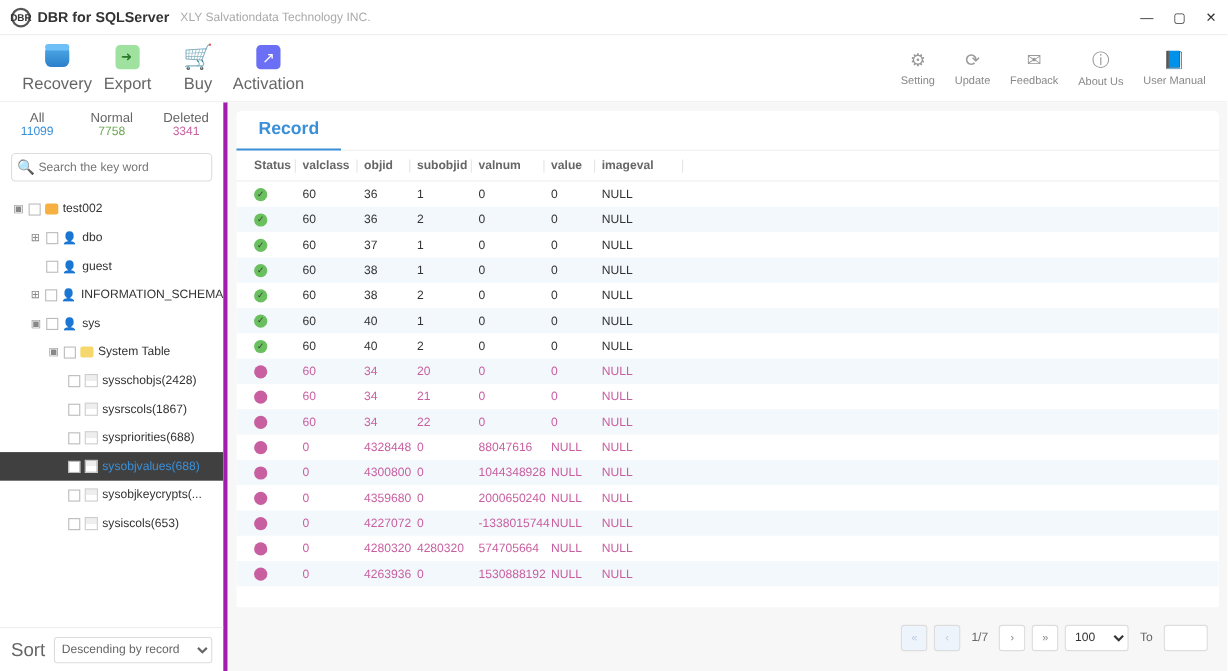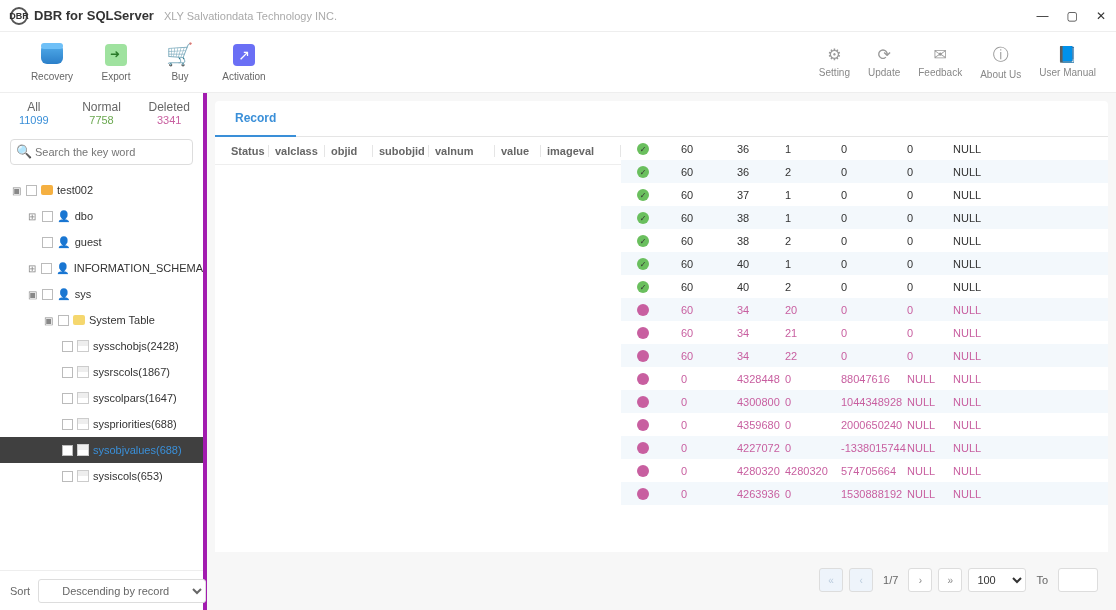--- a/index.html
+++ b/index.html
@@ -5,21 +5,21 @@
 *{box-sizing:border-box;margin:0;padding:0;font-family:-apple-system,BlinkMacSystemFont,"Segoe UI",Arial,sans-serif;font-size:12px;color:#333}
 body{width:1116px;height:610px;background:#fff;overflow:hidden;display:flex;flex-direction:column}
 .titlebar{height:32px;display:flex;align-items:center;padding:0 10px;border-bottom:1px solid #eee}
 .titlebar .logo{width:18px;height:18px;border:2px solid #555;border-radius:50%;display:flex;align-items:center;justify-content:center;margin-right:6px;font-size:9px;font-weight:bold}
 .titlebar .appname{font-weight:bold;font-size:13px;color:#333}
 .titlebar .vendor{margin-left:10px;color:#aaa;font-size:11px}
 .titlebar .winctrls{margin-left:auto;display:flex;gap:18px;color:#888}
 .toolbar{height:60px;display:flex;align-items:center;padding:0 20px}
 .tool{width:64px;display:flex;flex-direction:column;align-items:center;gap:3px;cursor:pointer}
 .tool .ico{width:26px;height:26px;display:flex;align-items:center;justify-content:center}
-.tool .lbl{font-size:10px;color:#666}
+.tool .lbl{font-size:15px;color:#666}
 .tool .db{width:22px;height:18px;background:linear-gradient(#4fa9e8,#2b7fc9);border-radius:4px 4px 6px 6px;position:relative}
 .tool .db::before{content:"";position:absolute;top:-3px;left:0;right:0;height:6px;background:#6fc0f7;border-radius:10px}
 .tool .exp{width:22px;height:22px;background:#9fe29f;border-radius:4px;position:relative}
 .tool .exp::after{content:"➜";position:absolute;top:3px;left:5px;color:#2a7a2a;font-size:12px}
 .tool .cart{color:#f5a623;font-size:22px}
 .tool .act{width:22px;height:22px;background:#6a6ff5;border-radius:4px;color:#fff;display:flex;align-items:center;justify-content:center;font-size:14px}
 .rtools{margin-left:auto;display:flex;gap:18px}
 .rtool{display:flex;flex-direction:column;align-items:center;gap:3px;cursor:pointer}
 .rtool .ico{color:#999;font-size:16px}
 .rtool .lbl{font-size:10px;color:#888}
@@ -44,29 +44,29 @@
 .tree .dbico{width:12px;height:10px;background:#f5b041;border-radius:2px}
 .tree .fld{width:12px;height:10px;background:#f5d76e;border-radius:2px}
 .tree .tbl{width:12px;height:12px;border:1px solid #ccc;background:linear-gradient(#eee 50%,#fff 50%)}
 .tree .txt{font-size:11px;color:#333}
 .tree .lvl1{padding-left:28px}
 .tree .lvl2{padding-left:44px}
 .tree .lvl3{padding-left:62px}
 .tree .sel{background:#404040}
 .tree .sel .txt{color:#3a8fd8}
 .sortbar{height:40px;border-top:1px solid #eee;display:flex;align-items:center;padding:0 10px;gap:8px}
-.sortbar .lbl{font-size:11px;color:#666}
-.sortbar select{flex:1;height:24px;border:1px solid #ddd;border-radius:3px;padding:0 19px;font-size:11px;color:#666;background:#fff}
+.sortbar .lbl{font-size:17px;color:#666}
+.sortbar select{flex:1;height:24px;border:1px solid #ddd;border-radius:3px;padding:0 2px;font-size:11px;color:#666;background:#fff}
 .main{flex:1;display:flex;flex-direction:column;background:#f7f7f7;overflow:hidden}
 .tabrow{height:36px;background:#fff;display:flex;align-items:center;border-bottom:1px solid #e5e5e5;margin:8px 8px 0 8px;border-radius:4px 4px 0 0}
-.tab{padding:0 20px;height:36px;display:flex;align-items:center;font-size:12px;color:#888;cursor:pointer}
+.tab{padding:0 20px;height:36px;display:flex;align-items:center;font-size:16px;color:#888;cursor:pointer}
 .tab.active{color:#3a8fd8;font-weight:600;border-bottom:2px solid #3a8fd8}
 .stats{margin-left:auto;padding-right:12px;font-size:11px;color:#aaa}
 .stats b{color:#666;font-weight:600}
-.grid{flex:1;margin:0 8px;background:#fff;overflow:hidden;display:flex;flex-direction:row}
+.grid{flex:1;margin:0 8px;background:#fff;overflow:hidden;display:flex;flex-direction:column}
 .ghead{display:flex;height:28px;align-items:center;border-bottom:1px solid #eee;padding-left:10px}
 .ghead .col{font-size:11px;color:#666;font-weight:600;border-right:1px solid #e5e5e5;padding:0 6px}
 .grows{flex:1;overflow-y:auto}
 .grow{display:flex;height:23px;align-items:center;padding-left:10px}
 .grow:nth-child(even){background:#f3f8fc}
 .grow .cell{font-size:11px;padding:0 6px}
 .grow.del .cell{color:#c85fa0}
 .grow .cell *{color:inherit}
 .col-status{width:44px}
 .col-valclass{width:56px}
@@ -211,31 +211,31 @@
           <span class="txt">sysschobjs(2428)</span>
         </div>
       <div class="node lvl3">
           <span class="chk"></span>
           <span class="tbl"></span>
           <span class="txt">sysrscols(1867)</span>
         </div>
       <div class="node lvl3">
           <span class="chk"></span>
           <span class="tbl"></span>
-          <span class="txt">syscolpars(1647)</span>
+          <span class="txt">syspriorities(688)</span>
+        </div>
+      <div class="node lvl3 sel">
+          <span class="chk"></span>
+          <span class="tbl"></span>
+          <span class="txt">sysobjvalues(688)</span>
         </div>
       <div class="node lvl3">
           <span class="chk"></span>
           <span class="tbl"></span>
-          <span class="txt">syspriorities(688)</span>
-        </div>
-      <div class="node lvl3 sel">
-          <span class="chk"></span>
-          <span class="tbl"></span>
-          <span class="txt">sysobjvalues(688)</span>
+          <span class="txt">sysobjkeycrypts(...</span>
         </div>
       <div class="node lvl3">
           <span class="chk"></span>
           <span class="tbl"></span>
           <span class="txt">sysiscols(653)</span>
         </div>
     </div>
     <div class="sortbar">
       <span class="lbl">Sort</span>
       <select><option>Descending by record</option></select>

